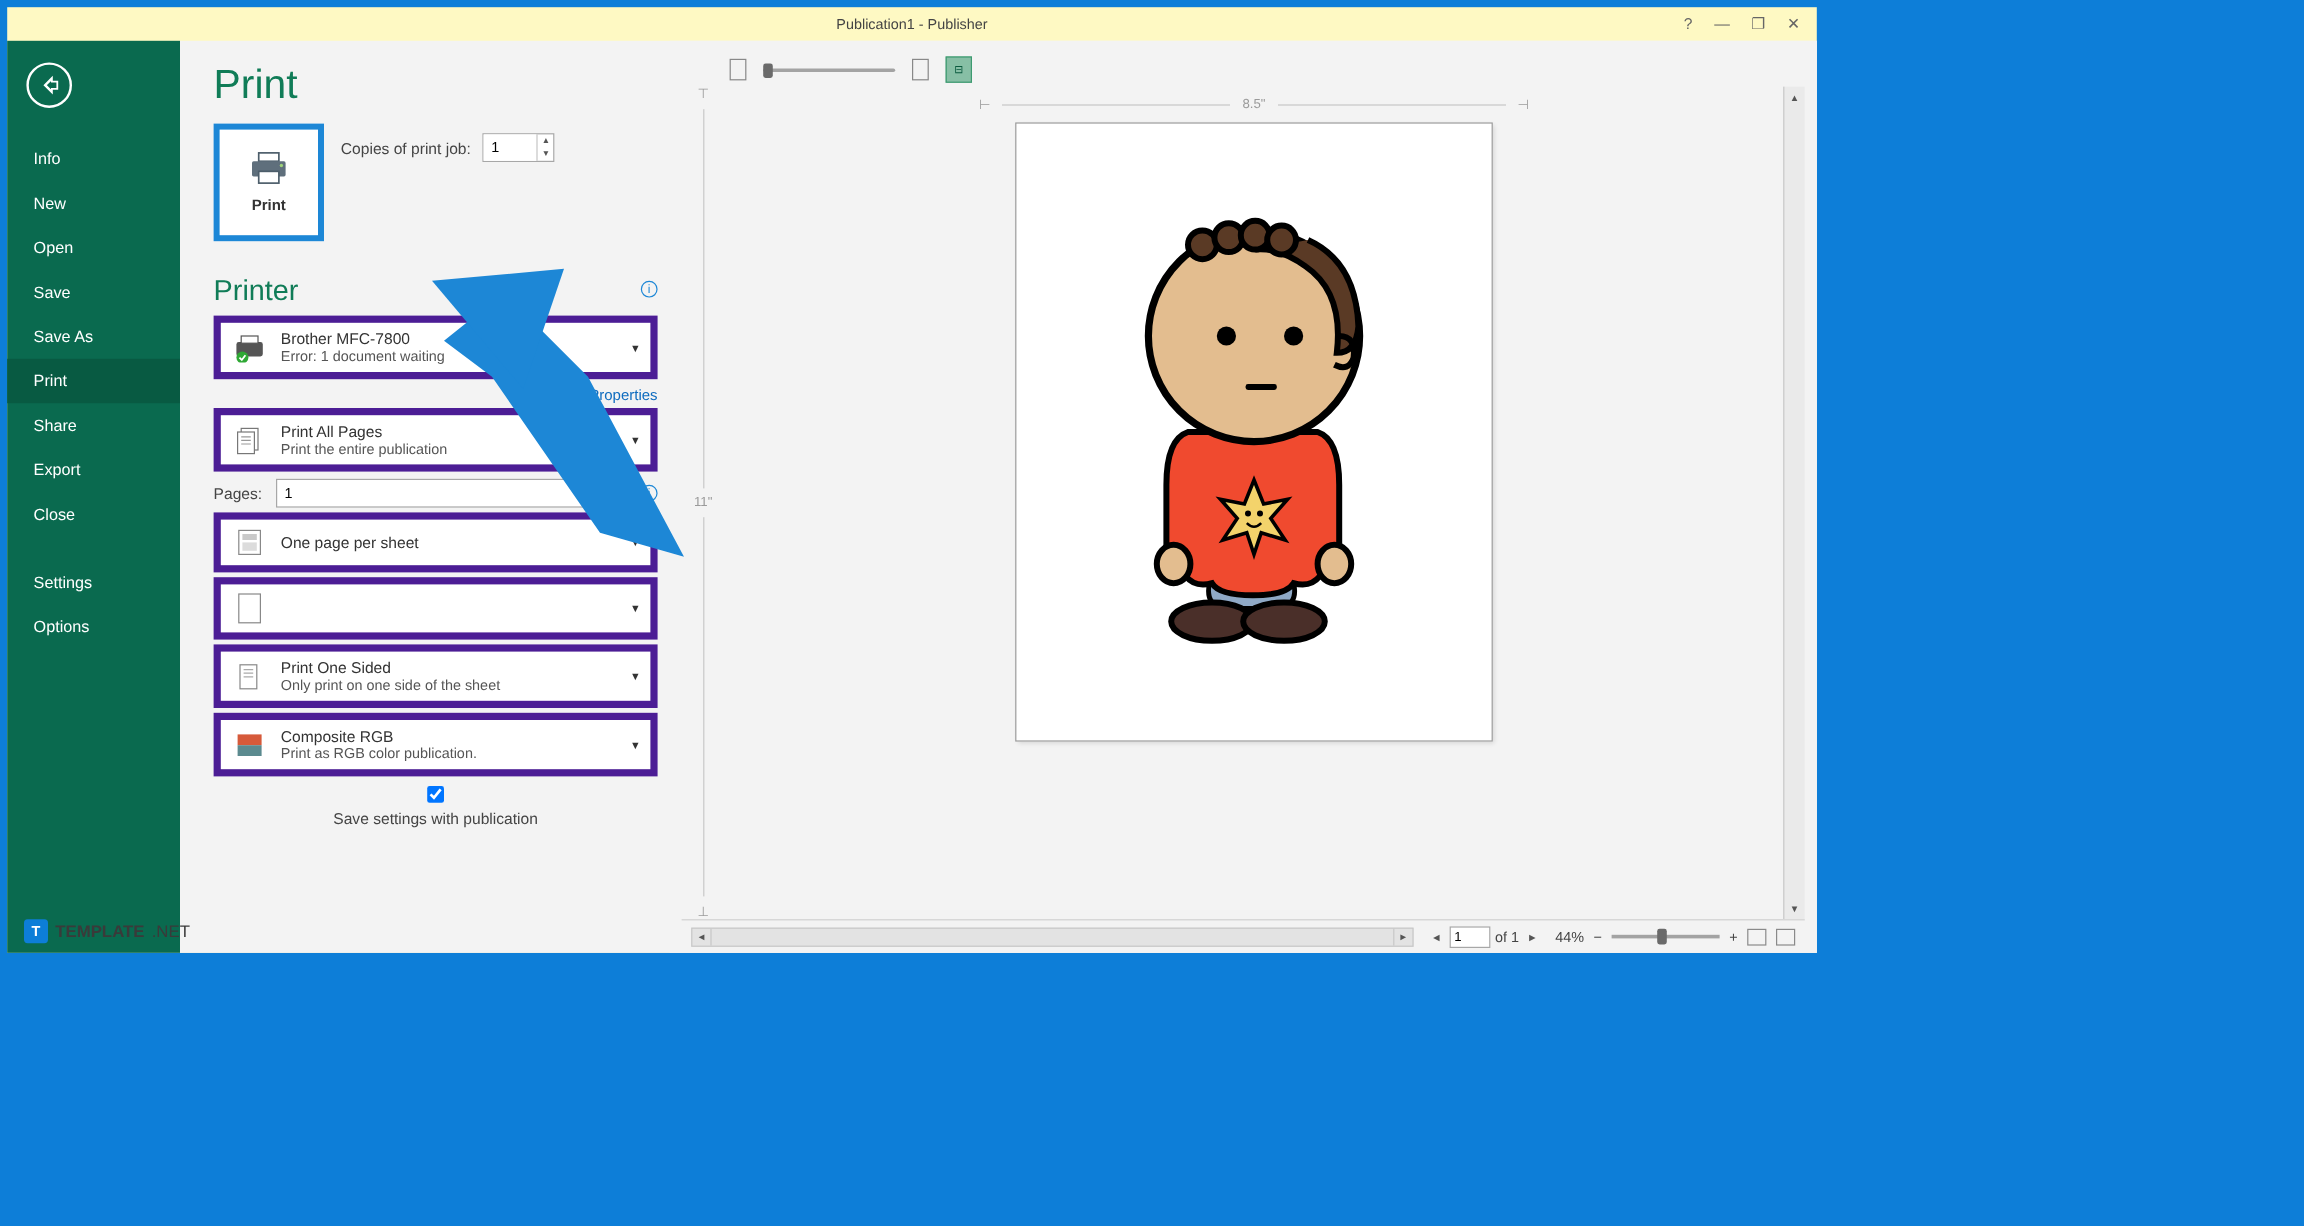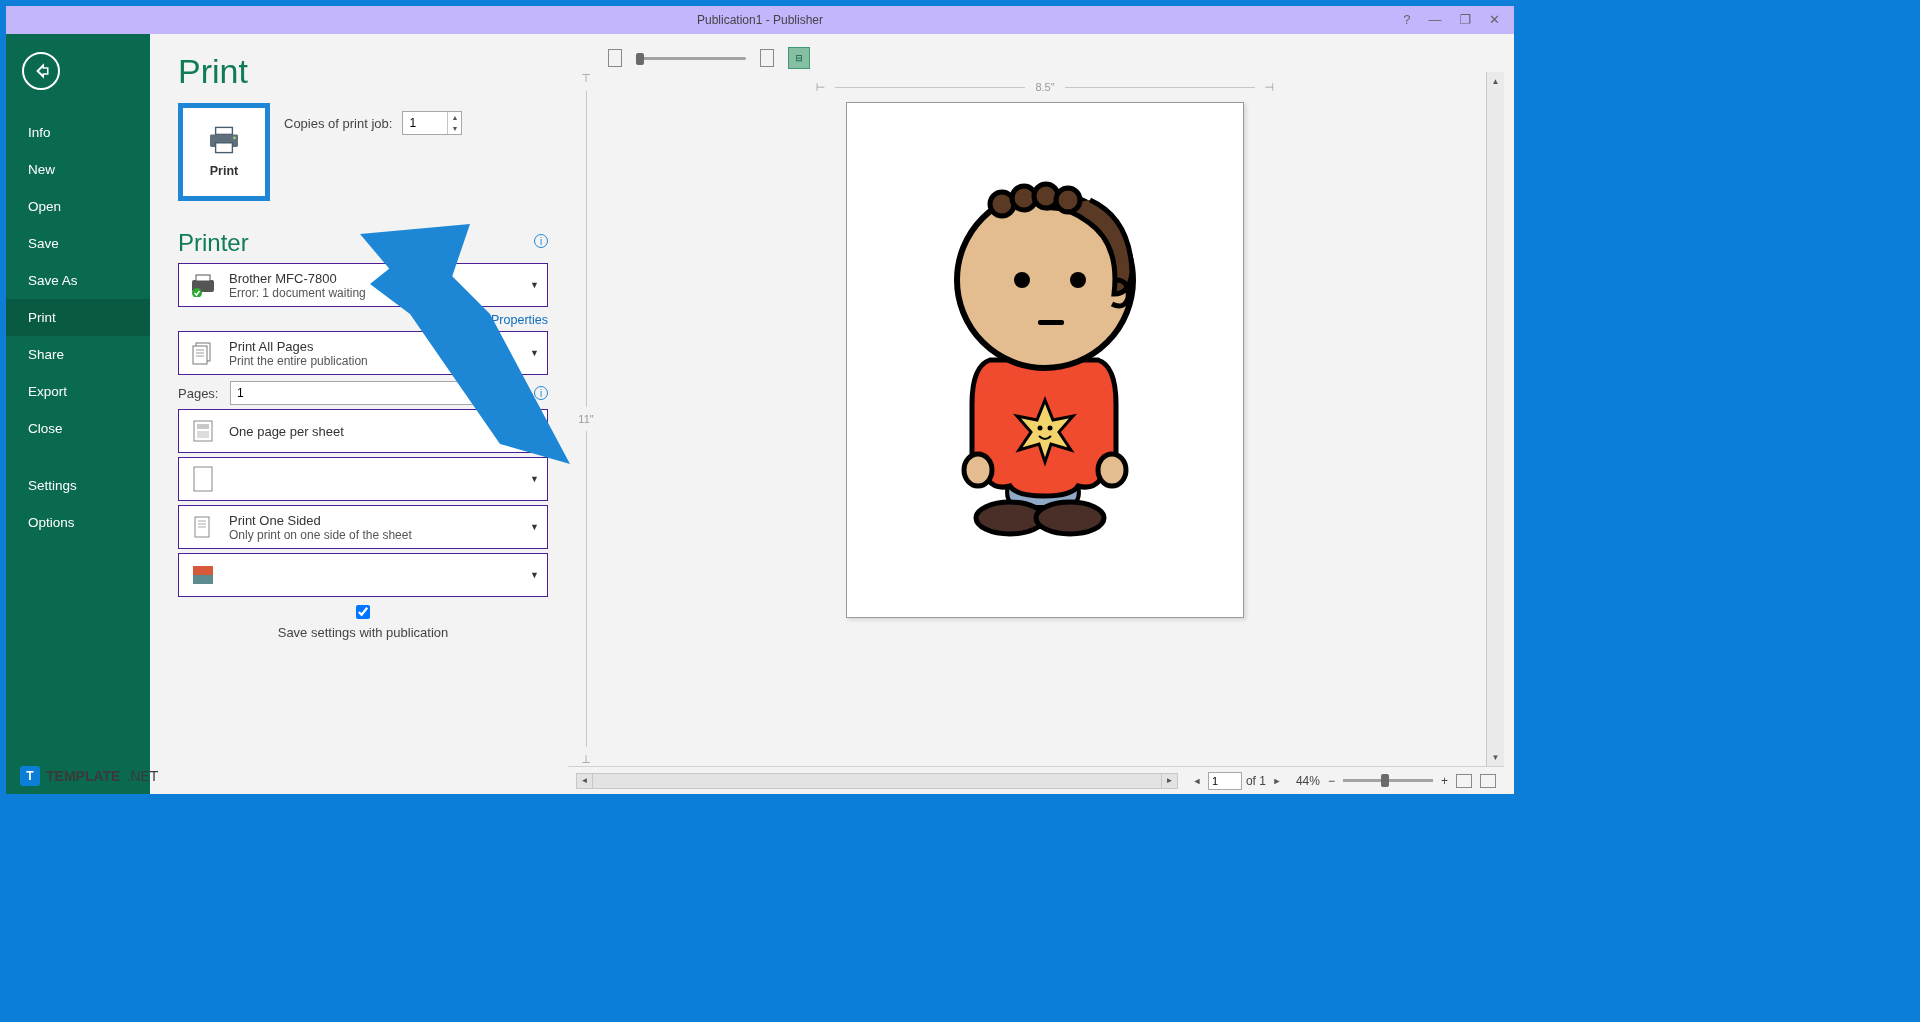--- a/index.html
+++ b/index.html
@@ -1,17 +1,17 @@
 <!DOCTYPE html>
 <html><head>
 <meta charset="utf-8">
 <style>
 * { box-sizing: border-box; margin: 0; padding: 0; font-family: "Segoe UI", Arial, sans-serif; }
 body { background: #0d7ed8; width: 1520px; height: 800px; overflow: hidden; position: relative; }
-.outer-frame { position: absolute; top: 6px; left: 6px; right: 6px; bottom: 6px; background: #c4b5fd; display: flex; flex-direction: column; }
+.outer-frame { position: absolute; top: 6px; left: 6px; right: 6px; bottom: 6px; background: #fef9c3; display: flex; flex-direction: column; }
 .titlebar { height: 28px; display: flex; align-items: center; justify-content: center; position: relative; font-size: 12px; color: #444; }
 .titlebar .window-controls { position: absolute; right: 0; top: 0; display: flex; gap: 18px; padding: 6px 14px; font-size: 13px; color: #666; }
 .titlebar .window-controls span { cursor: default; }
 .signin { position: absolute; right: 12px; top: 36px; font-size: 12px; color: #444; }
 .main { flex: 1; display: flex; }
 .sidebar { width: 144px; background: #0a6a4f; color: #fff; display: flex; flex-direction: column; padding-top: 18px; }
 .back-btn { width: 38px; height: 38px; border: 2px solid #fff; border-radius: 50%; margin: 0 0 24px 16px; display: flex; align-items: center; justify-content: center; }
 .back-btn svg { width: 18px; height: 18px; fill: #fff; }
 .menu-item { padding: 11px 22px; font-size: 13.5px; color: #fff; cursor: default; }
 .menu-item.active { background: #085a42; }
@@ -24,21 +24,21 @@
 .print-btn .printer-icon { width: 36px; height: 28px; }
 .print-btn .lbl { font-size: 12.5px; font-weight: 600; color: #333; }
 .copies { display: flex; align-items: center; gap: 10px; margin-top: 8px; font-size: 13px; color: #444; }
 .copies .spinner { display: flex; align-items: center; border: 1px solid #a7a7a7; background: #fff; height: 24px; }
 .copies .spinner input { border: none; width: 44px; height: 22px; padding: 0 6px; font-size: 12px; outline: none; }
 .copies .spinner .arrows { width: 14px; height: 22px; border-left: 1px solid #c5c5c5; display: flex; flex-direction: column; }
 .copies .spinner .arrows div { flex:1; font-size:7px; display:flex; align-items:center; justify-content:center; color:#555; }
 .section-head { font-size: 24px; font-weight: 400; color: #107c57; margin-top: 10px; margin-bottom: 6px; }
 .info-icon { width:14px; height:14px; border:1px solid #1d87d6; border-radius:50%; font-size:10px; color:#1d87d6; display:inline-flex; align-items:center; justify-content:center; }
 .printer-head-row { display:flex; justify-content:space-between; align-items:center; margin-top:10px; }
-.dropdown { border:1px solid #4c1d95; background:#fff; display:flex; align-items:center; padding:6px 8px; gap:10px; position:relative; min-height:44px; }
+.dropdown { border:6px solid #4c1d95; background:#fff; display:flex; align-items:center; padding:6px 8px; gap:10px; position:relative; min-height:44px; }
 .dropdown .dd-icon { width:32px; display:flex; align-items:center; justify-content:center; }
 .dropdown .dd-text { flex:1; display:flex; flex-direction:column; }
 .dropdown .dd-title { font-size:13px; color:#333; }
 .dropdown .dd-sub { font-size:12px; color:#555; }
 .dropdown .caret { position:absolute; right:8px; top:50%; transform:translateY(-50%); font-size:9px; color:#333; }
 .link-right { text-align:right; font-size:12.5px; color:#0f6cbf; margin-top:6px; cursor:default; }
 .pages-row { display:flex; align-items:center; gap:10px; margin-top:6px; }
 .pages-row label { font-size:13px; color:#444; width:42px; }
 .pages-row input { flex:1; border:1px solid #a7a7a7; height:24px; padding:0 6px; font-size:12px; }
 .settings-stack .dropdown { margin-top:4px; }
@@ -229,20 +229,24 @@
             <span class="caret">▼</span>
           </div>
 
           <div class="dropdown">
             <div class="dd-icon">
               <svg width="26" height="26" viewBox="0 0 26 26">
                   <rect x="3" y="4" width="20" height="9" fill="#d65a3a"></rect>
                   <rect x="3" y="13" width="20" height="9" fill="#5b8a8f"></rect>
                 </svg>
             </div>
+            <div class="dd-text">
+              <div class="dd-title">Composite RGB</div>
+              <div class="dd-sub">Print as RGB color publication.</div>
+            </div>
             <span class="caret">▼</span>
           </div>
         </div>
 
         <div class="checkbox-row">
           <input type="checkbox" checked="" style="">
           <span>Save settings with publication</span>
         </div>
       </div>
 

